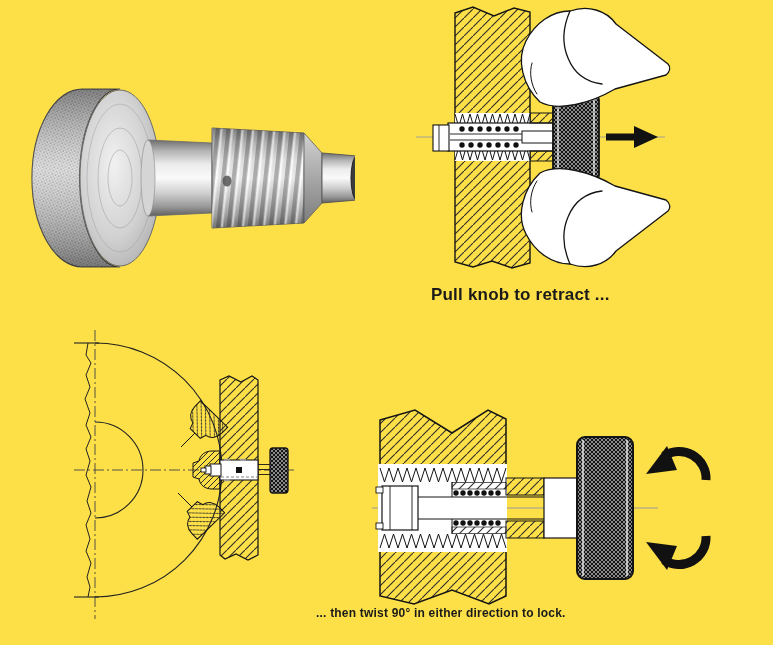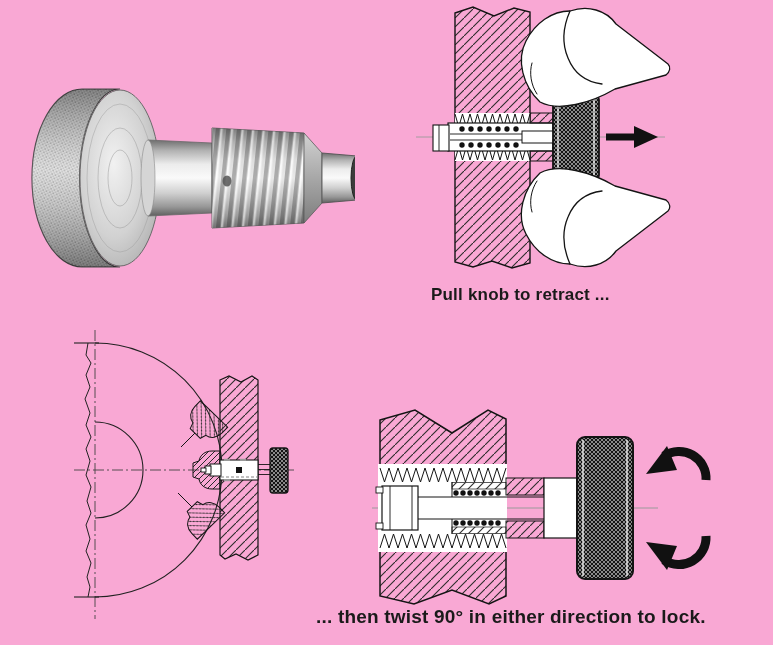--- a/index.html
+++ b/index.html
@@ -1,21 +1,21 @@
 <!DOCTYPE html>
 <html><head>
 <meta charset="utf-8">
 <style>
   html,body{margin:0;padding:0;background:#fff;}
-  #stage{position:relative;width:773px;height:645px;background:#f9a8d4;overflow:hidden;
+  #stage{position:relative;width:773px;height:645px;background:#fde047;overflow:hidden;
          font-family:"Liberation Sans", sans-serif;}
   .panel{position:absolute;}
   .caption{position:absolute;font-weight:bold;color:#1a1a1a;white-space:nowrap;}
   #cap-pull{left:431px;top:285px;font-size:17px;letter-spacing:.2px;}
-  #cap-twist{left:316px;top:606px;font-size:19px;letter-spacing:.2px;}
+  #cap-twist{left:316px;top:606px;font-size:12px;letter-spacing:.2px;}
   svg{display:block;}
 </style>
 </head>
 <body>
 
 <div id="stage">
 
   <svg width="0" height="0" style="position:absolute">
     <defs>
       <pattern id="hatchA" width="9" height="9" patternUnits="userSpaceOnUse">

